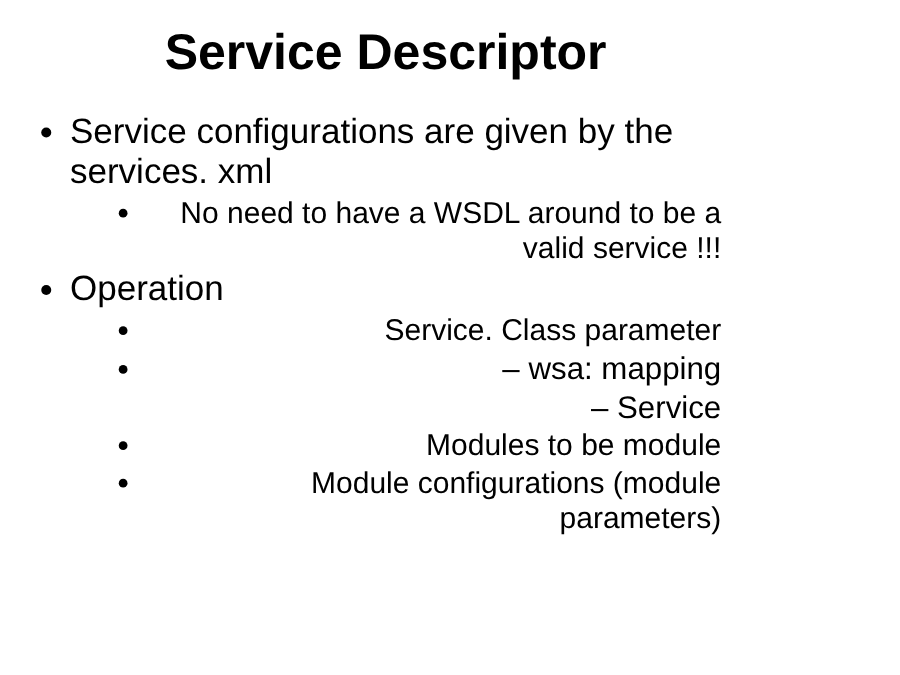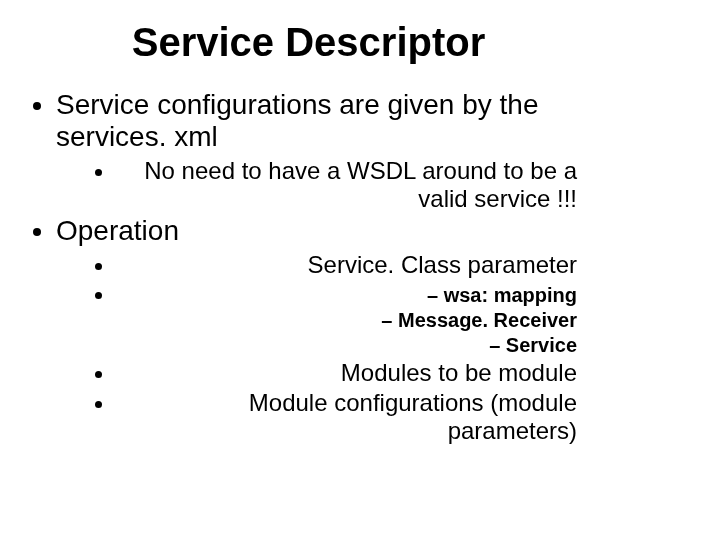--- a/index.html
+++ b/index.html
@@ -3,21 +3,21 @@
 <meta charset="utf-8">
 <style>
   * { margin: 0; padding: 0; box-sizing: border-box; }
   html, body { width: 720px; height: 540px; background: #fff; font-family: Arial, Helvetica, sans-serif; color: #000; }
   .slide { width: 617px; height: 540px; padding: 20px 0 0 0; }
   .title { font-size: 40px; text-align: center; margin-bottom: 24px; }
   .l1 { list-style: disc; font-size: 28px; margin-left: 56px; margin-right: 40px; }
   .l1 > li { margin-bottom: 2px; line-height: 1.15; }
   .l2 { list-style: disc; font-size: 24px; margin-left: 60px; margin-top: 4px; }
   .l2 > li { margin-bottom: 2px; line-height: 1.15; text-align: right; }
-  .l3 { list-style: none; font-size: 20px; margin-left: 44px; margin-top: 2px; font-weight: bold; }
+  .l3 { list-style: none; font-size: 25px; margin-left: 44px; margin-top: 2px; }
   .l3 > li { margin-bottom: 1px; line-height: 1.2; }
   .l3 > li::before { content: "– "; }
 </style>
 </head>
 <body>
 
 <div class="slide">
   <h1 class="title">Service Descriptor</h1>
 
   <ul class="l1">
@@ -34,23 +34,20 @@
       <ul class="l2">
         <li>
           <span>Service. Class parameter</span>
         </li>
         <li>
           <ul class="l3">
             <li>
               <span>wsa: mapping</span>
             </li>
             <li>
-              <span>Message. Receiver</span>
-            </li>
-            <li>
               <span>Service</span>
             </li>
           </ul>
         </li>
         <li>
           <span>Modules to be module</span>
         </li>
         <li>
           <span>Module configurations (module parameters)</span>
         </li>

